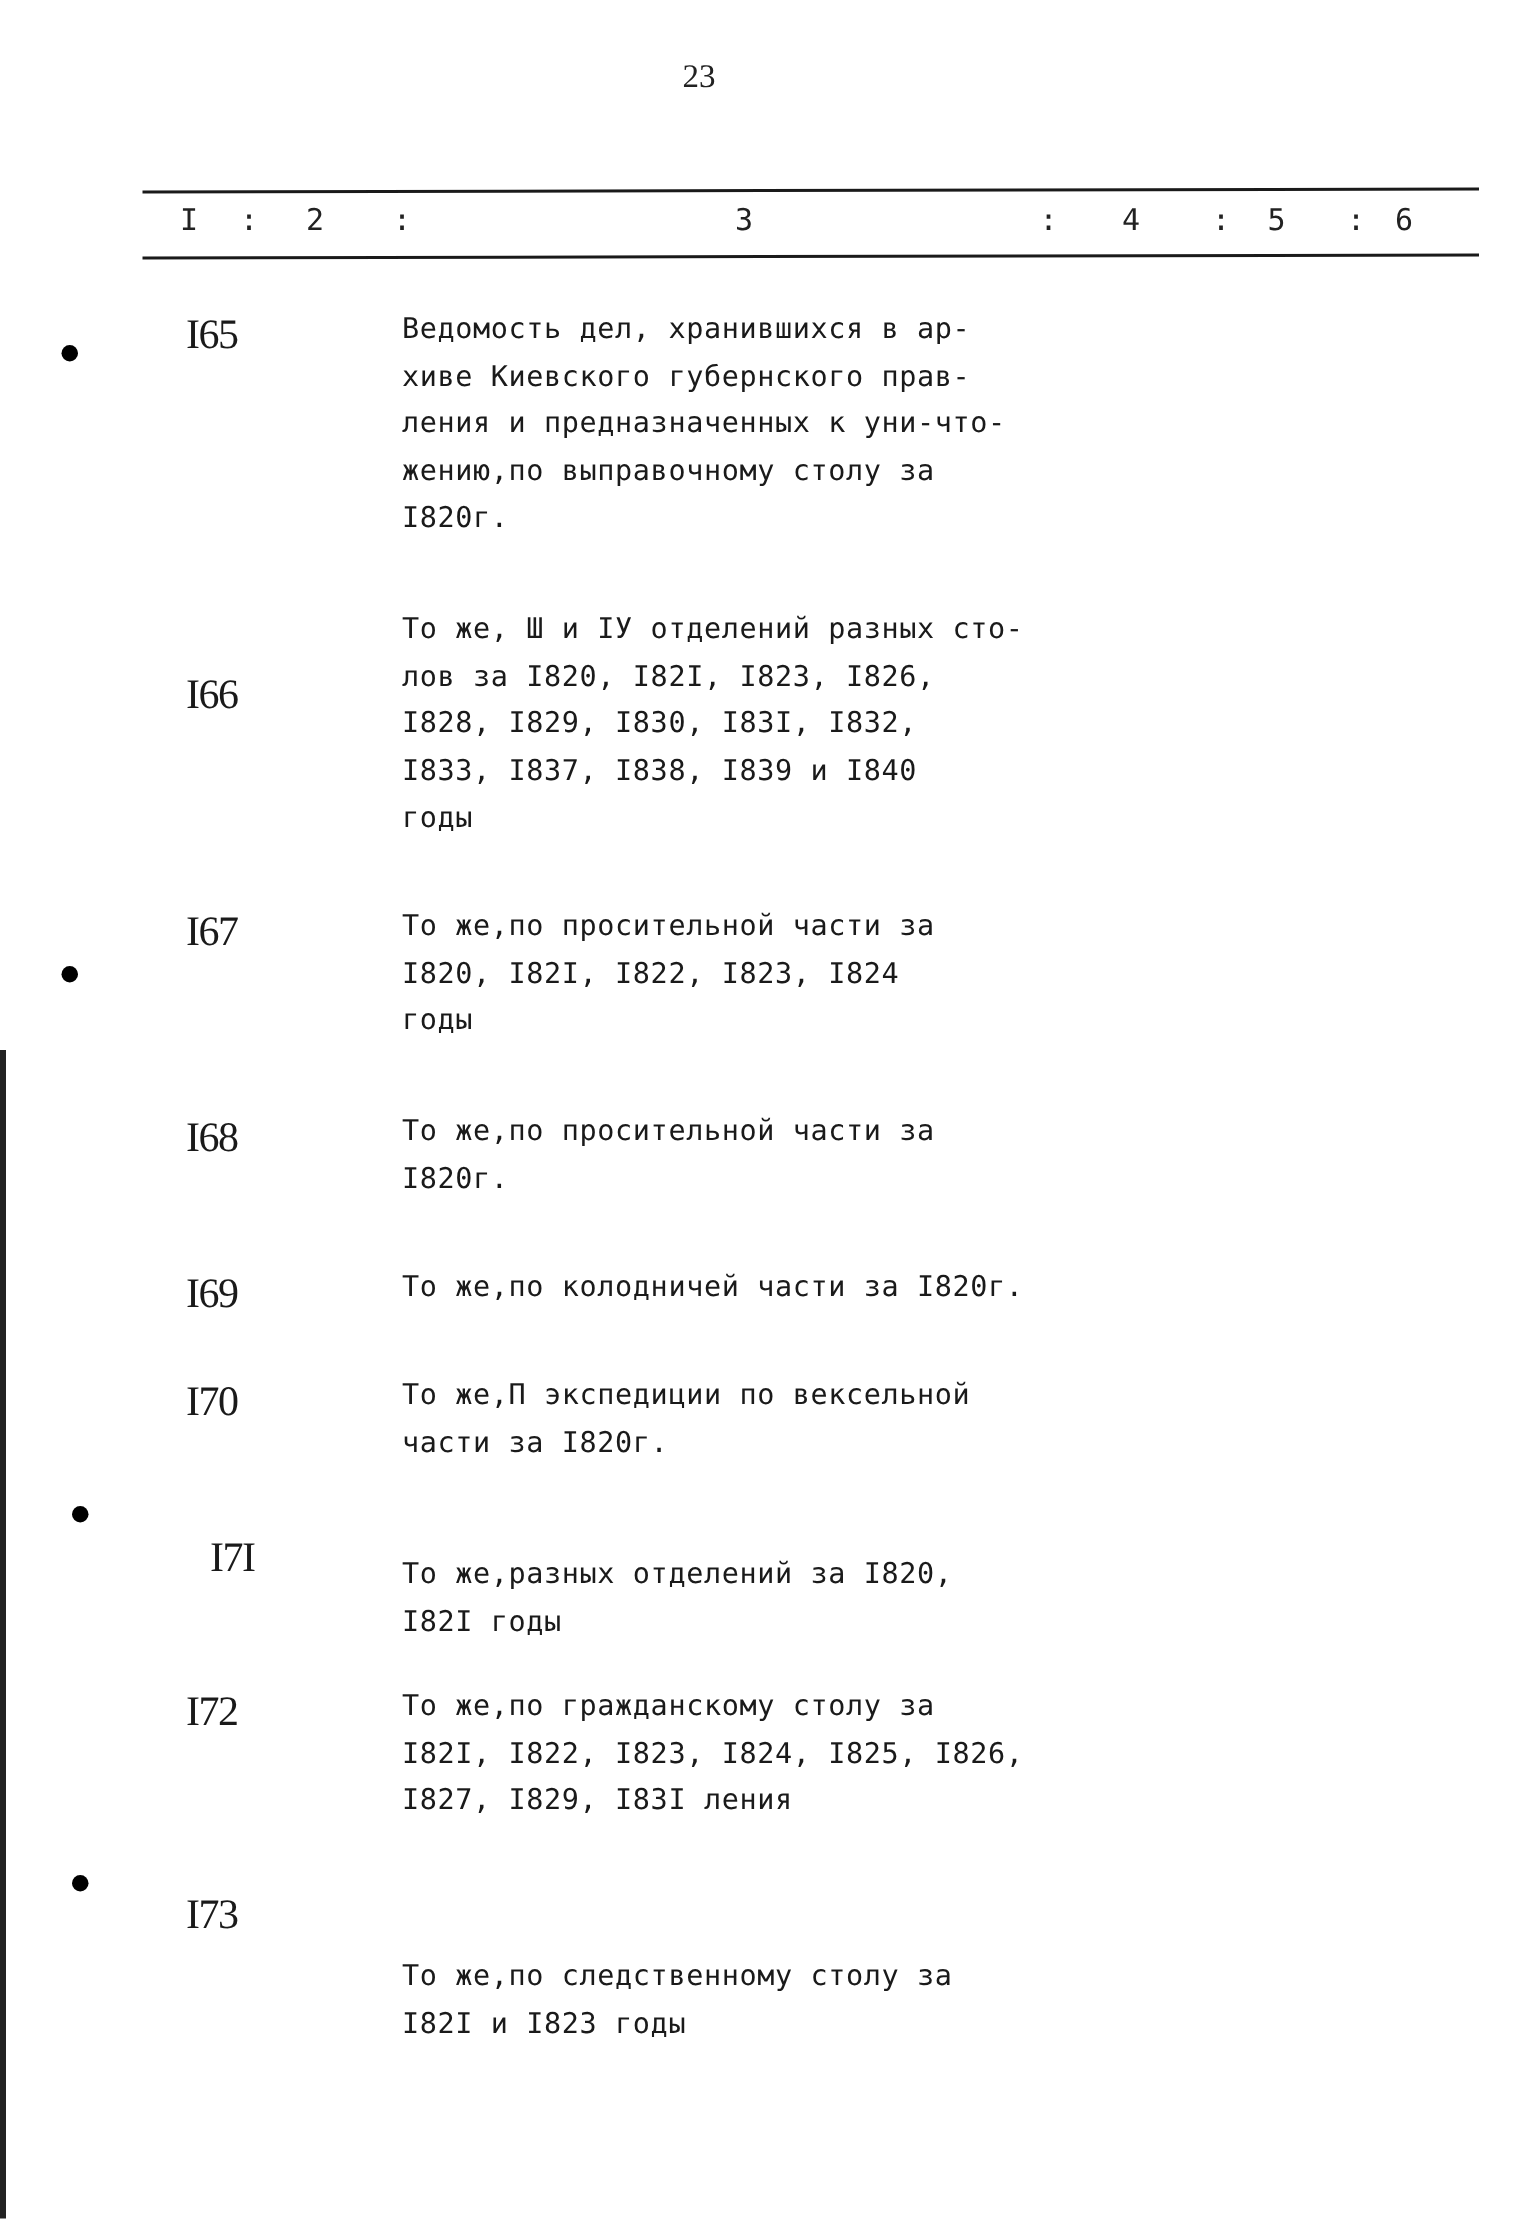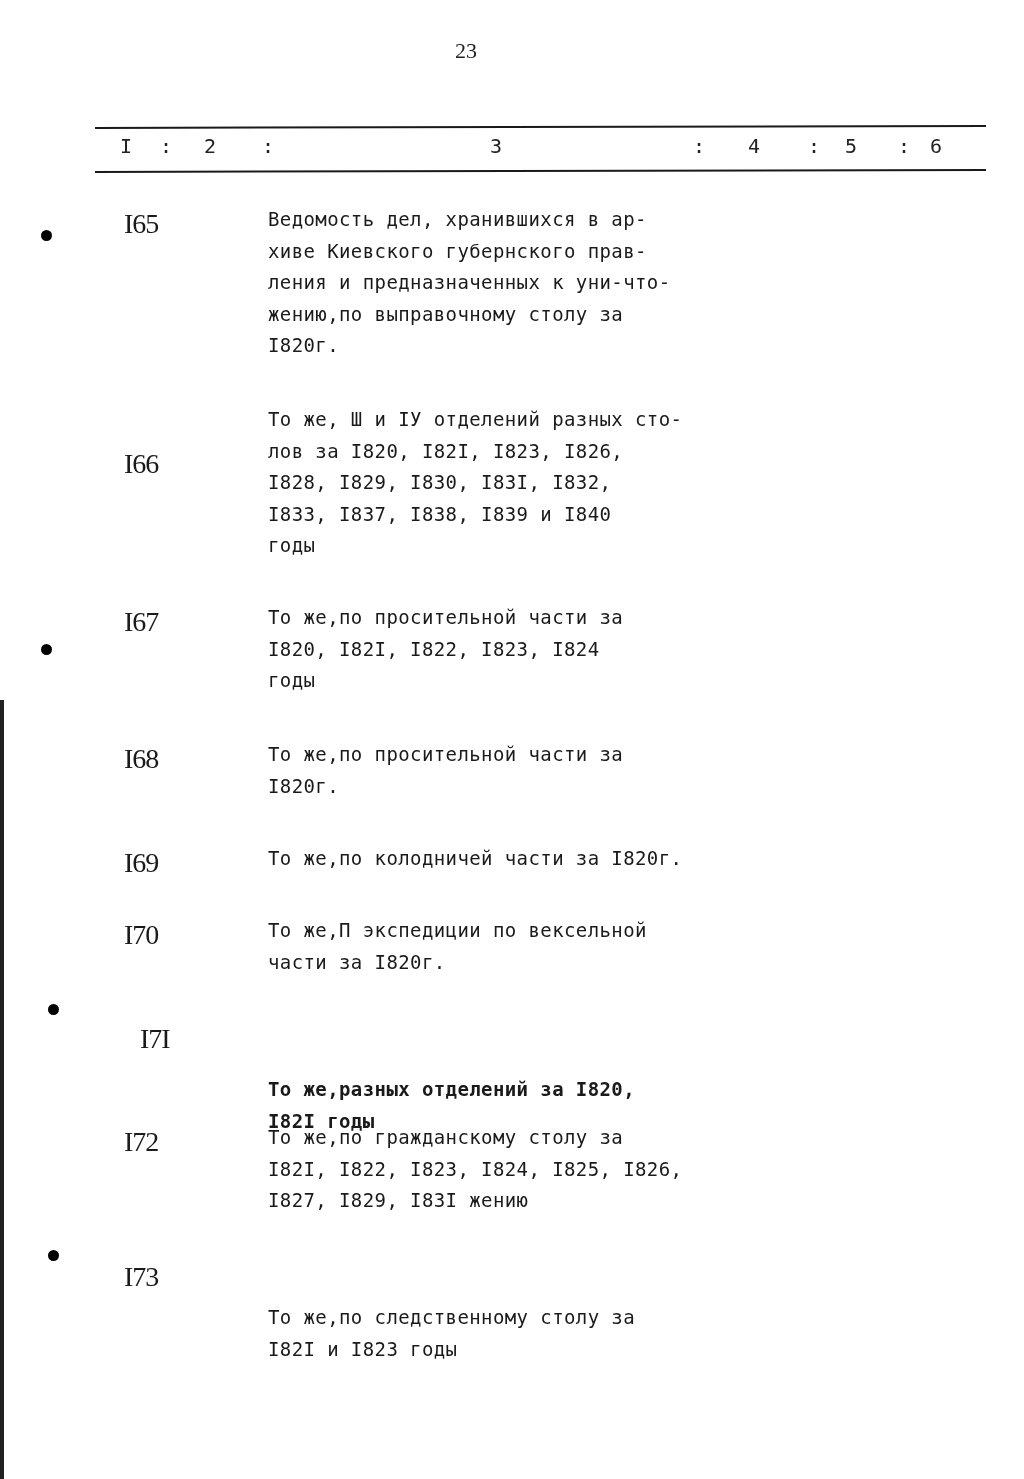--- a/index.html
+++ b/index.html
@@ -134,27 +134,27 @@
     <div class="entry-num" style="top:847px;">I69</div>
     <div class="entry-text" style="top:843px; width:520px;">То же,по колодничей части за I820г.</div>
   </div>
   <div>
     <div class="entry-num" style="top:919px;">I70</div>
     <div class="entry-text" style="top:915px;">То же,П экспедиции по вексельной
 части за I820г.</div>
   </div>
   <div>
     <div class="entry-num" style="top:1023px;margin-left:16px;">I7I</div>
-    <div class="entry-text" style="top:1074px;font-weight:bold;">То же,разных отделений за I820,
+    <div class="entry-text" style="top:1034px;">То же,разных отделений за I820,
 I82I годы</div>
   </div>
   <div>
     <div class="entry-num" style="top:1126px;">I72</div>
     <div class="entry-text" style="top:1122px;">То же,по гражданскому столу за
 I82I, I822, I823, I824, I825, I826,
-I827, I829, I83I жению</div>
+I827, I829, I83I ления</div>
   </div>
   <div>
     <div class="entry-num" style="top:1261px;">I73</div>
     <div class="entry-text" style="top:1302px;">То же,по следственному столу за
 I82I и I823 годы</div>
   </div>
 </div>
 
 </body></html>

